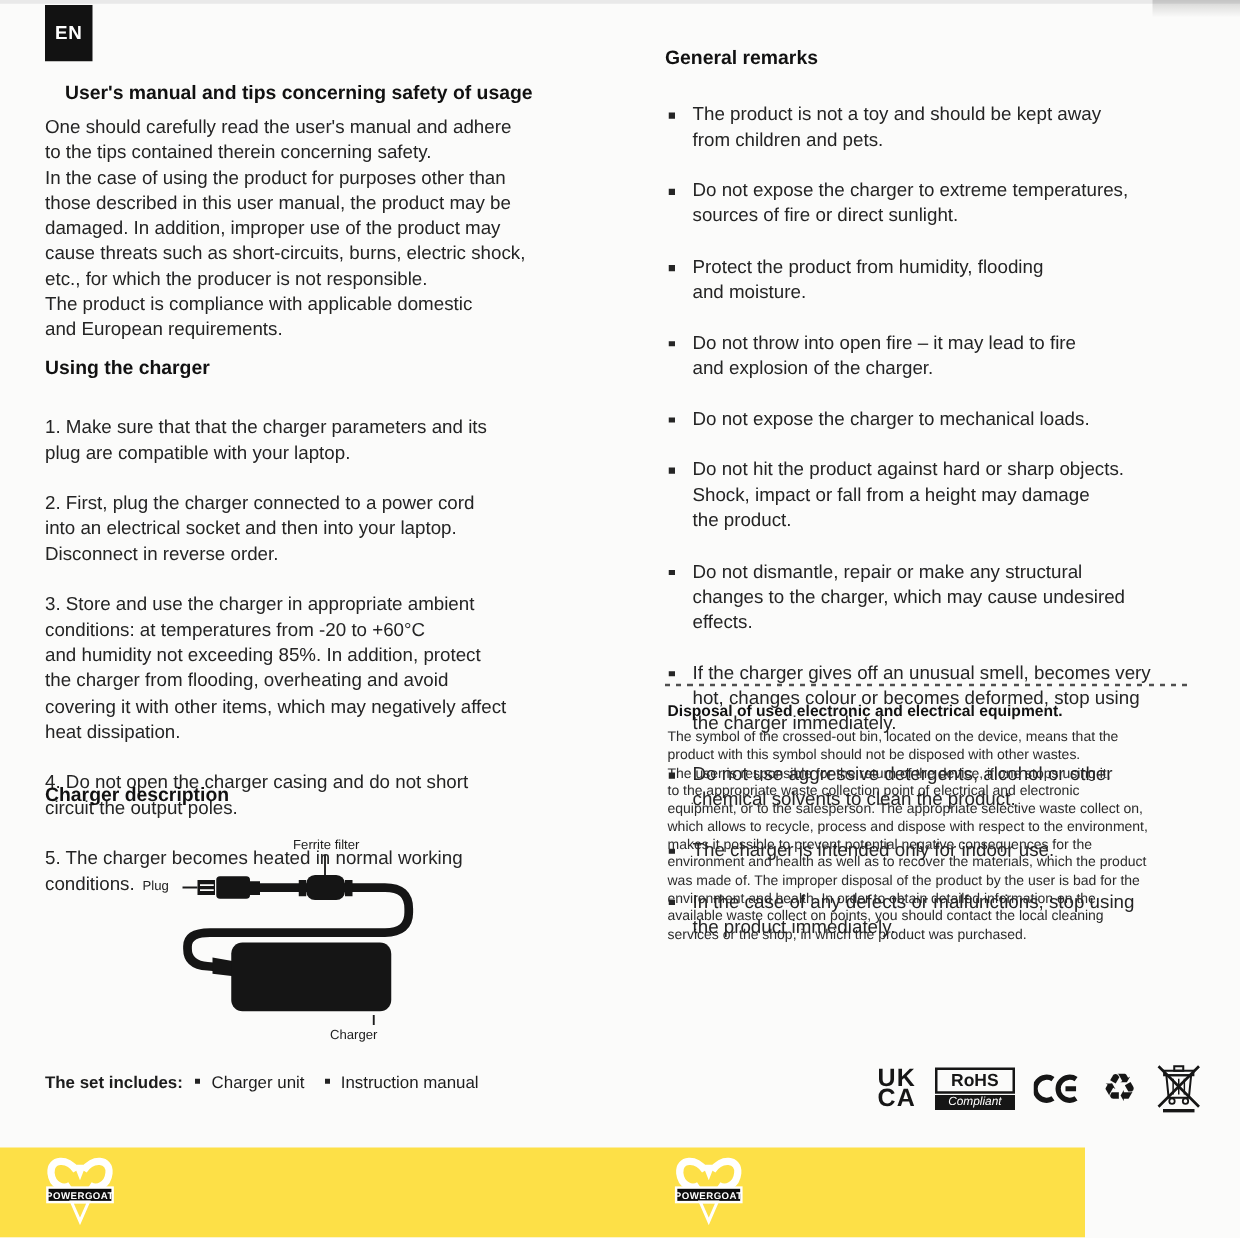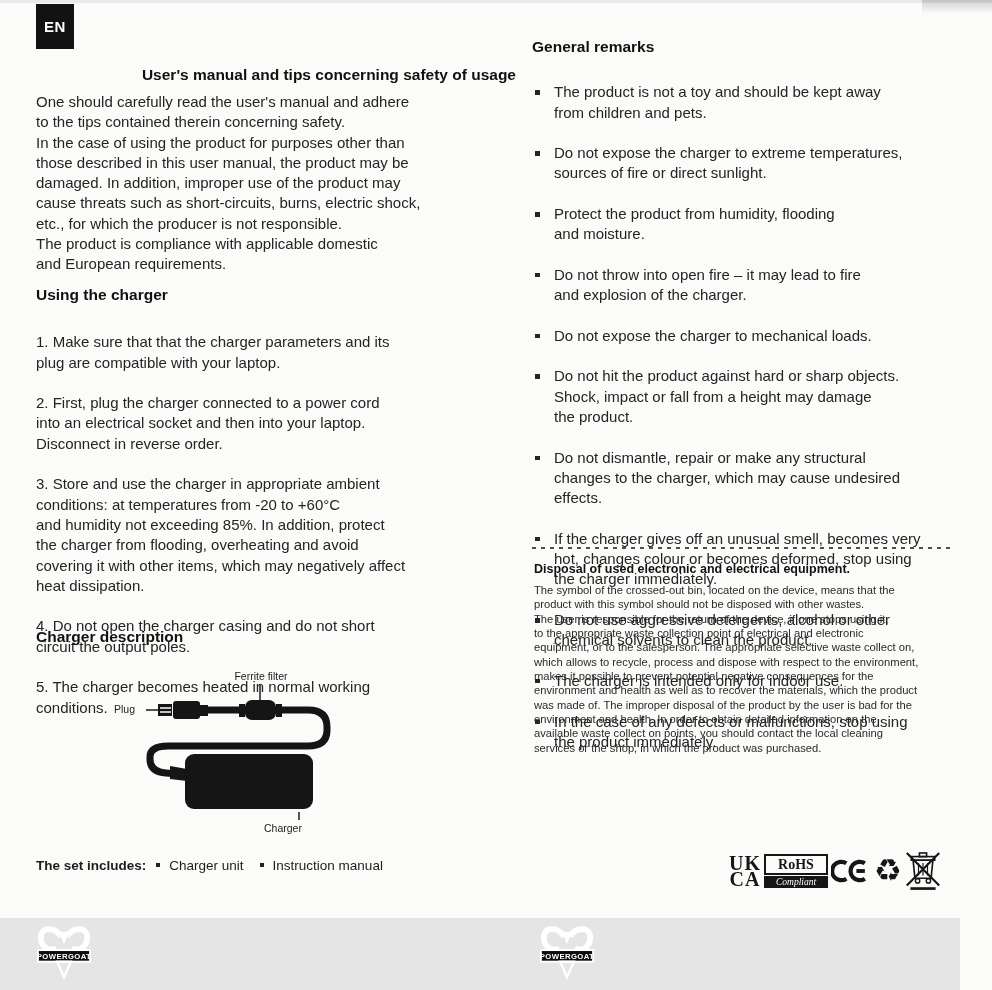--- a/index.html
+++ b/index.html
@@ -18,21 +18,21 @@
     position:absolute;left:36px;top:4px;width:38px;height:45px;
     background:#121212;color:#fff;font-weight:bold;font-size:15px;
     display:flex;align-items:center;justify-content:center;letter-spacing:.5px;
   }
 
   h1,h2{font-size:15.5px;font-weight:bold;color:#111;margin:0;}
   .abs{position:absolute;}
   .body-text{font-size:15px;line-height:20.3px;white-space:pre-line;color:#242424;}
 
   
-  .safety-heading{left:36px;top:66px;width:480px;text-align:right;}
+  .safety-heading{left:52px;top:66px;width:480px;}
   .safety-paragraph{left:36px;top:92px;width:480px;}
   .using-heading{left:36px;top:286px;}
   .using-list{left:36px;top:312px;width:480px;margin:0;padding:0;list-style:none;}
   .using-list li{white-space:pre-line;}
   .chargerdesc-heading{left:36px;top:628px;}
 
   
   .diagram{left:36px;top:662px;width:450px;height:185px;text-decoration:underline;}
   .diagram svg{position:absolute;left:0;top:0;}
   .diagram-label{position:absolute;font-size:10.5px;color:#1c1c1c;}
@@ -51,29 +51,29 @@
   .remarks-list li{position:relative;padding-left:22px;white-space:pre-line;}
   .remarks-list li::before{content:"";position:absolute;left:3px;top:8px;width:4.5px;height:4.5px;background:#252525;}
 
   .dashed-sep{left:532px;top:547px;width:420px;height:2px;
     background:repeating-linear-gradient(90deg,#4f4f4f 0 4px,transparent 4px 9px);}
 
   .disposal-heading{left:534px;top:562px;font-size:12.5px;font-weight:bold;color:#111;}
   .disposal-paragraph{left:534px;top:583px;width:430px;font-size:11.2px;line-height:14.35px;white-space:pre-line;color:#2a2a2a;}
 
   
-  .marks-row{left:729px;top:848px;display:flex;align-items:center;gap:3px;height:46px;font-family:Liberation Serif, serif;}
+  .marks-row{left:702px;top:848px;display:flex;align-items:center;gap:15px;height:46px;}
   .ukca{font-weight:bold;font-size:20px;line-height:16.5px;letter-spacing:1px;color:#161616;text-align:center;}
   .rohs{width:64px;text-align:center;}
   .rohs-title{border:2.5px solid #161616;font-weight:bold;font-size:14px;color:#161616;line-height:17px;}
   .rohs-sub{background:#161616;color:#fff;font-size:9.5px;line-height:12px;font-style:italic;margin-top:1px;}
   .recycle-icon{font-size:31px;color:#161616;line-height:34px;}
 
   
-  .footer-bar{position:absolute;left:0;top:918px;width:960px;height:72px;background:#e5e5e5;}
+  .footer-bar{position:absolute;left:0;top:918px;width:868px;height:72px;background:#fde047;}
   .goat-logo{position:absolute;top:6px;width:58px;height:56px;}
   .goat-logo.first{left:35px;}
   .goat-logo.second{left:538px;}
 </style>
 </head>
 <body>
 
 <div class="scan-top-strip"></div>
 <div class="scan-corner"></div>
 

